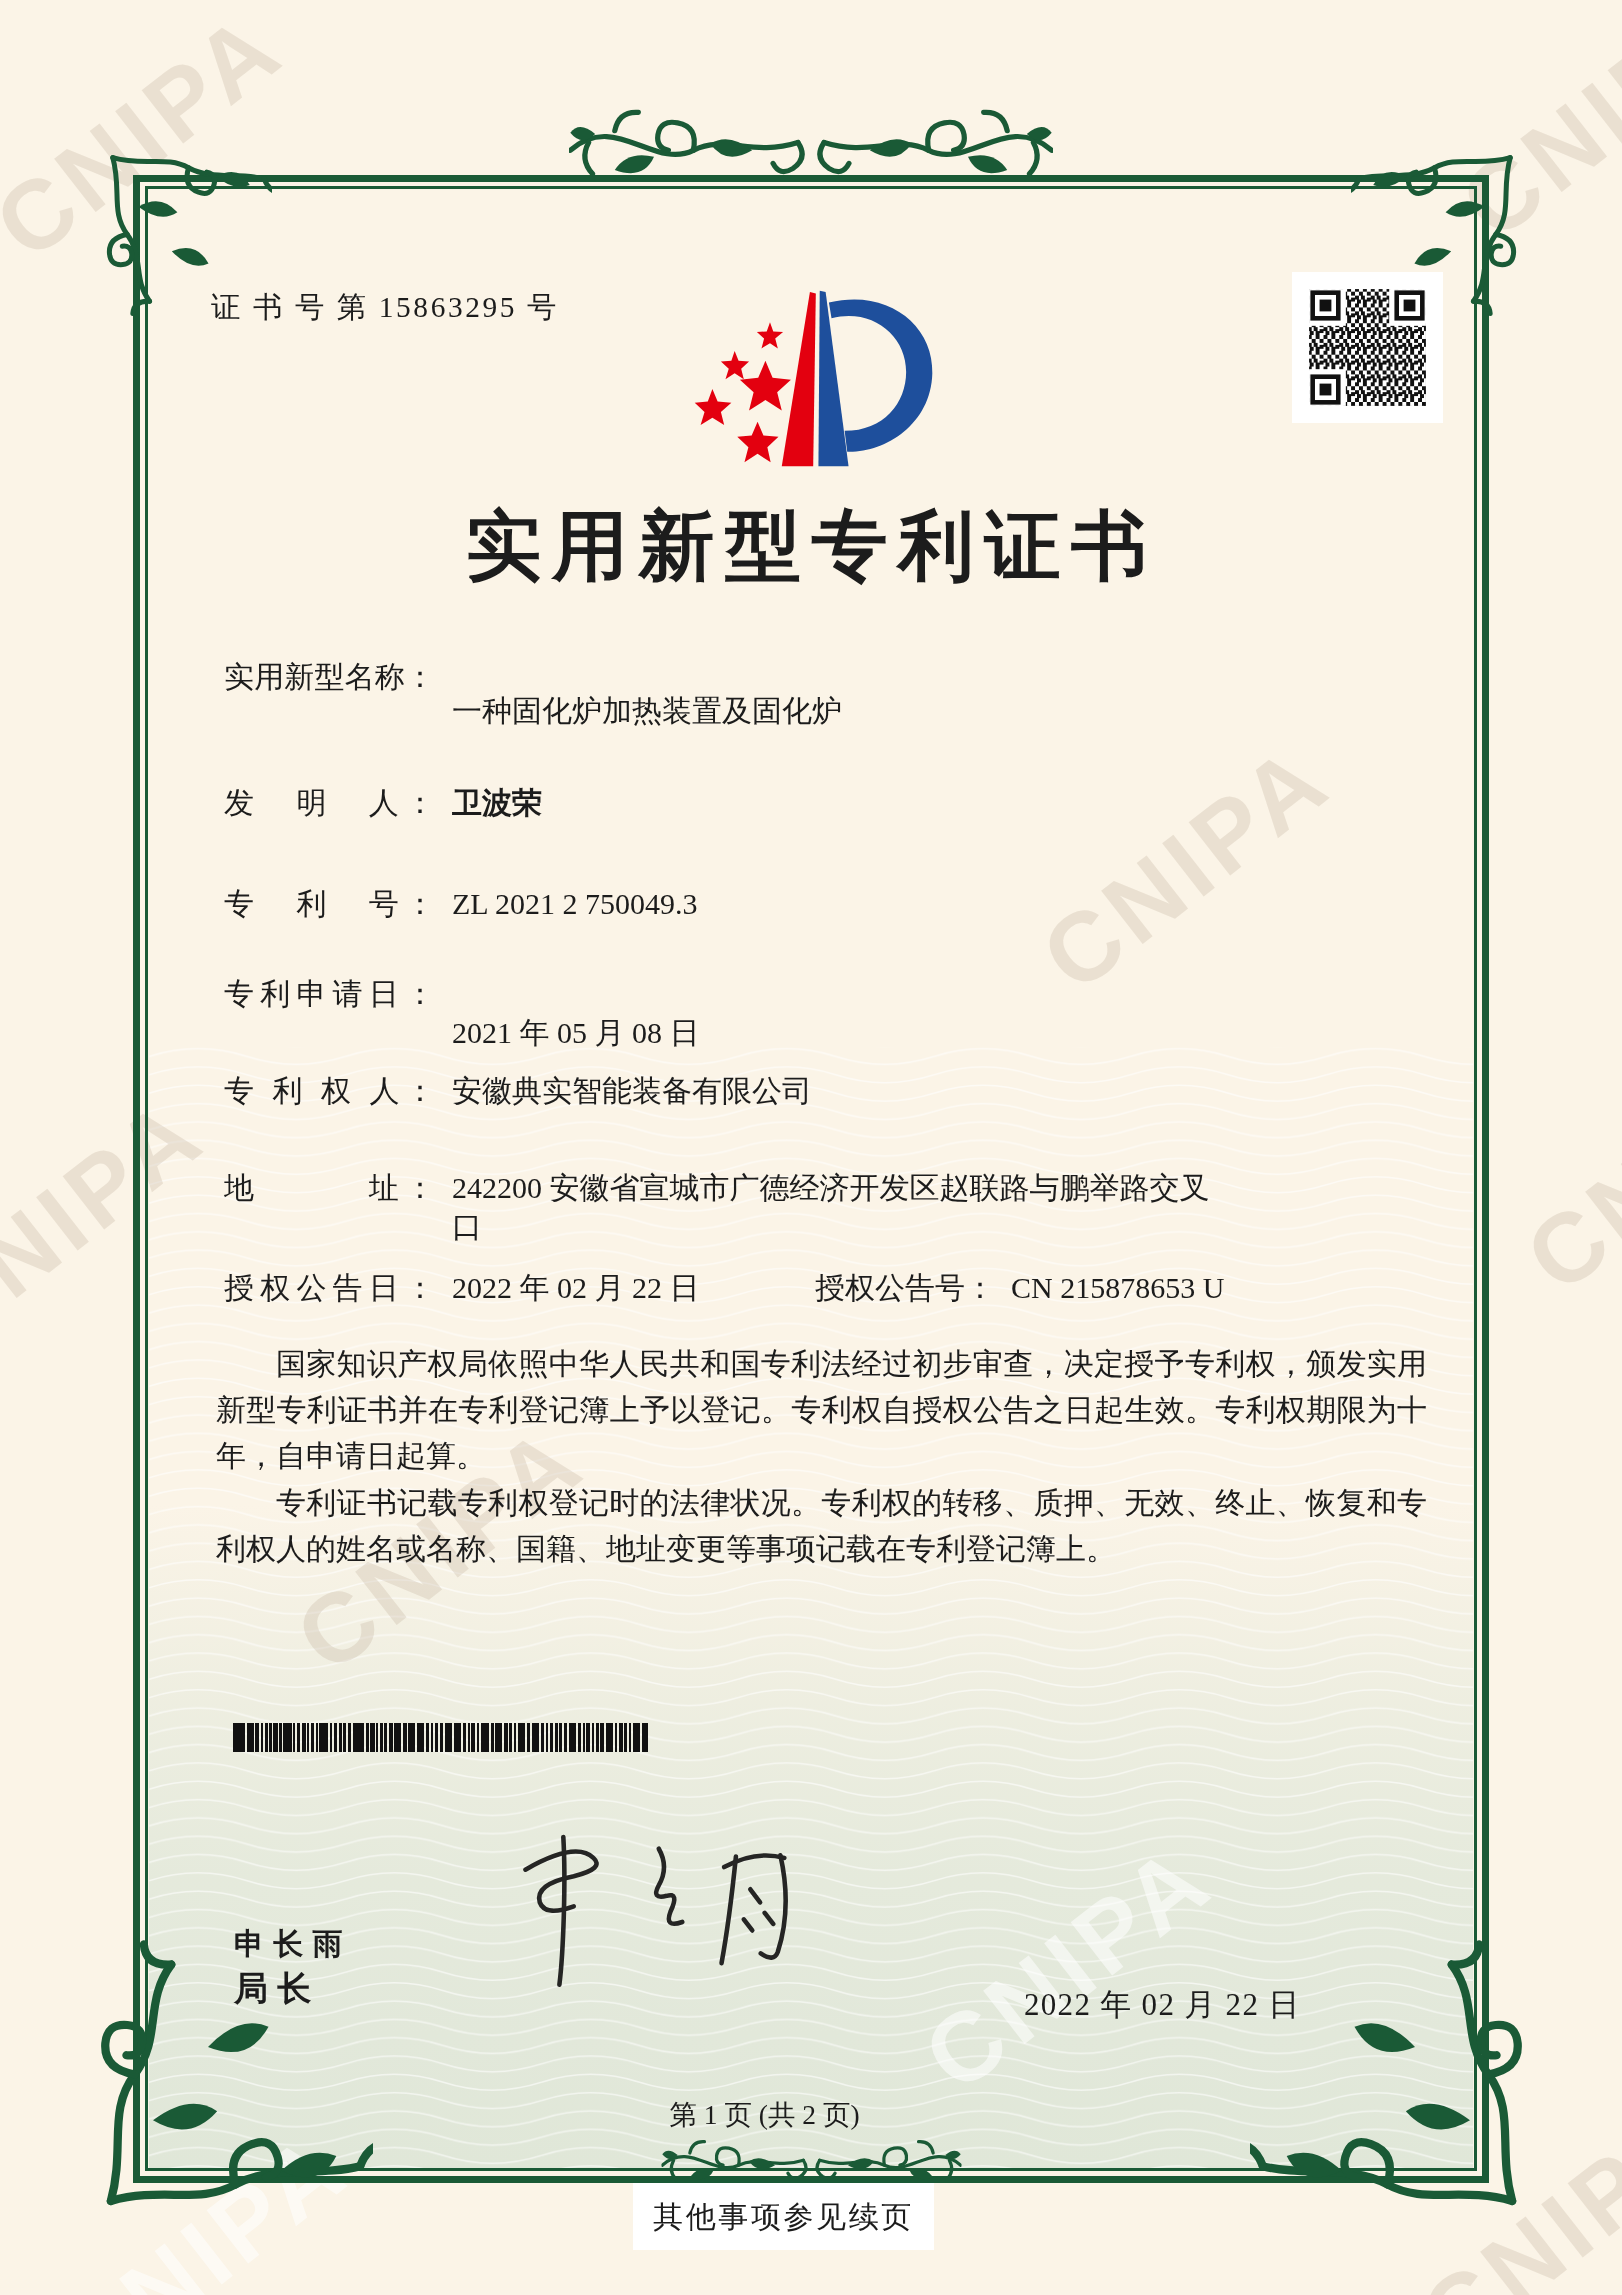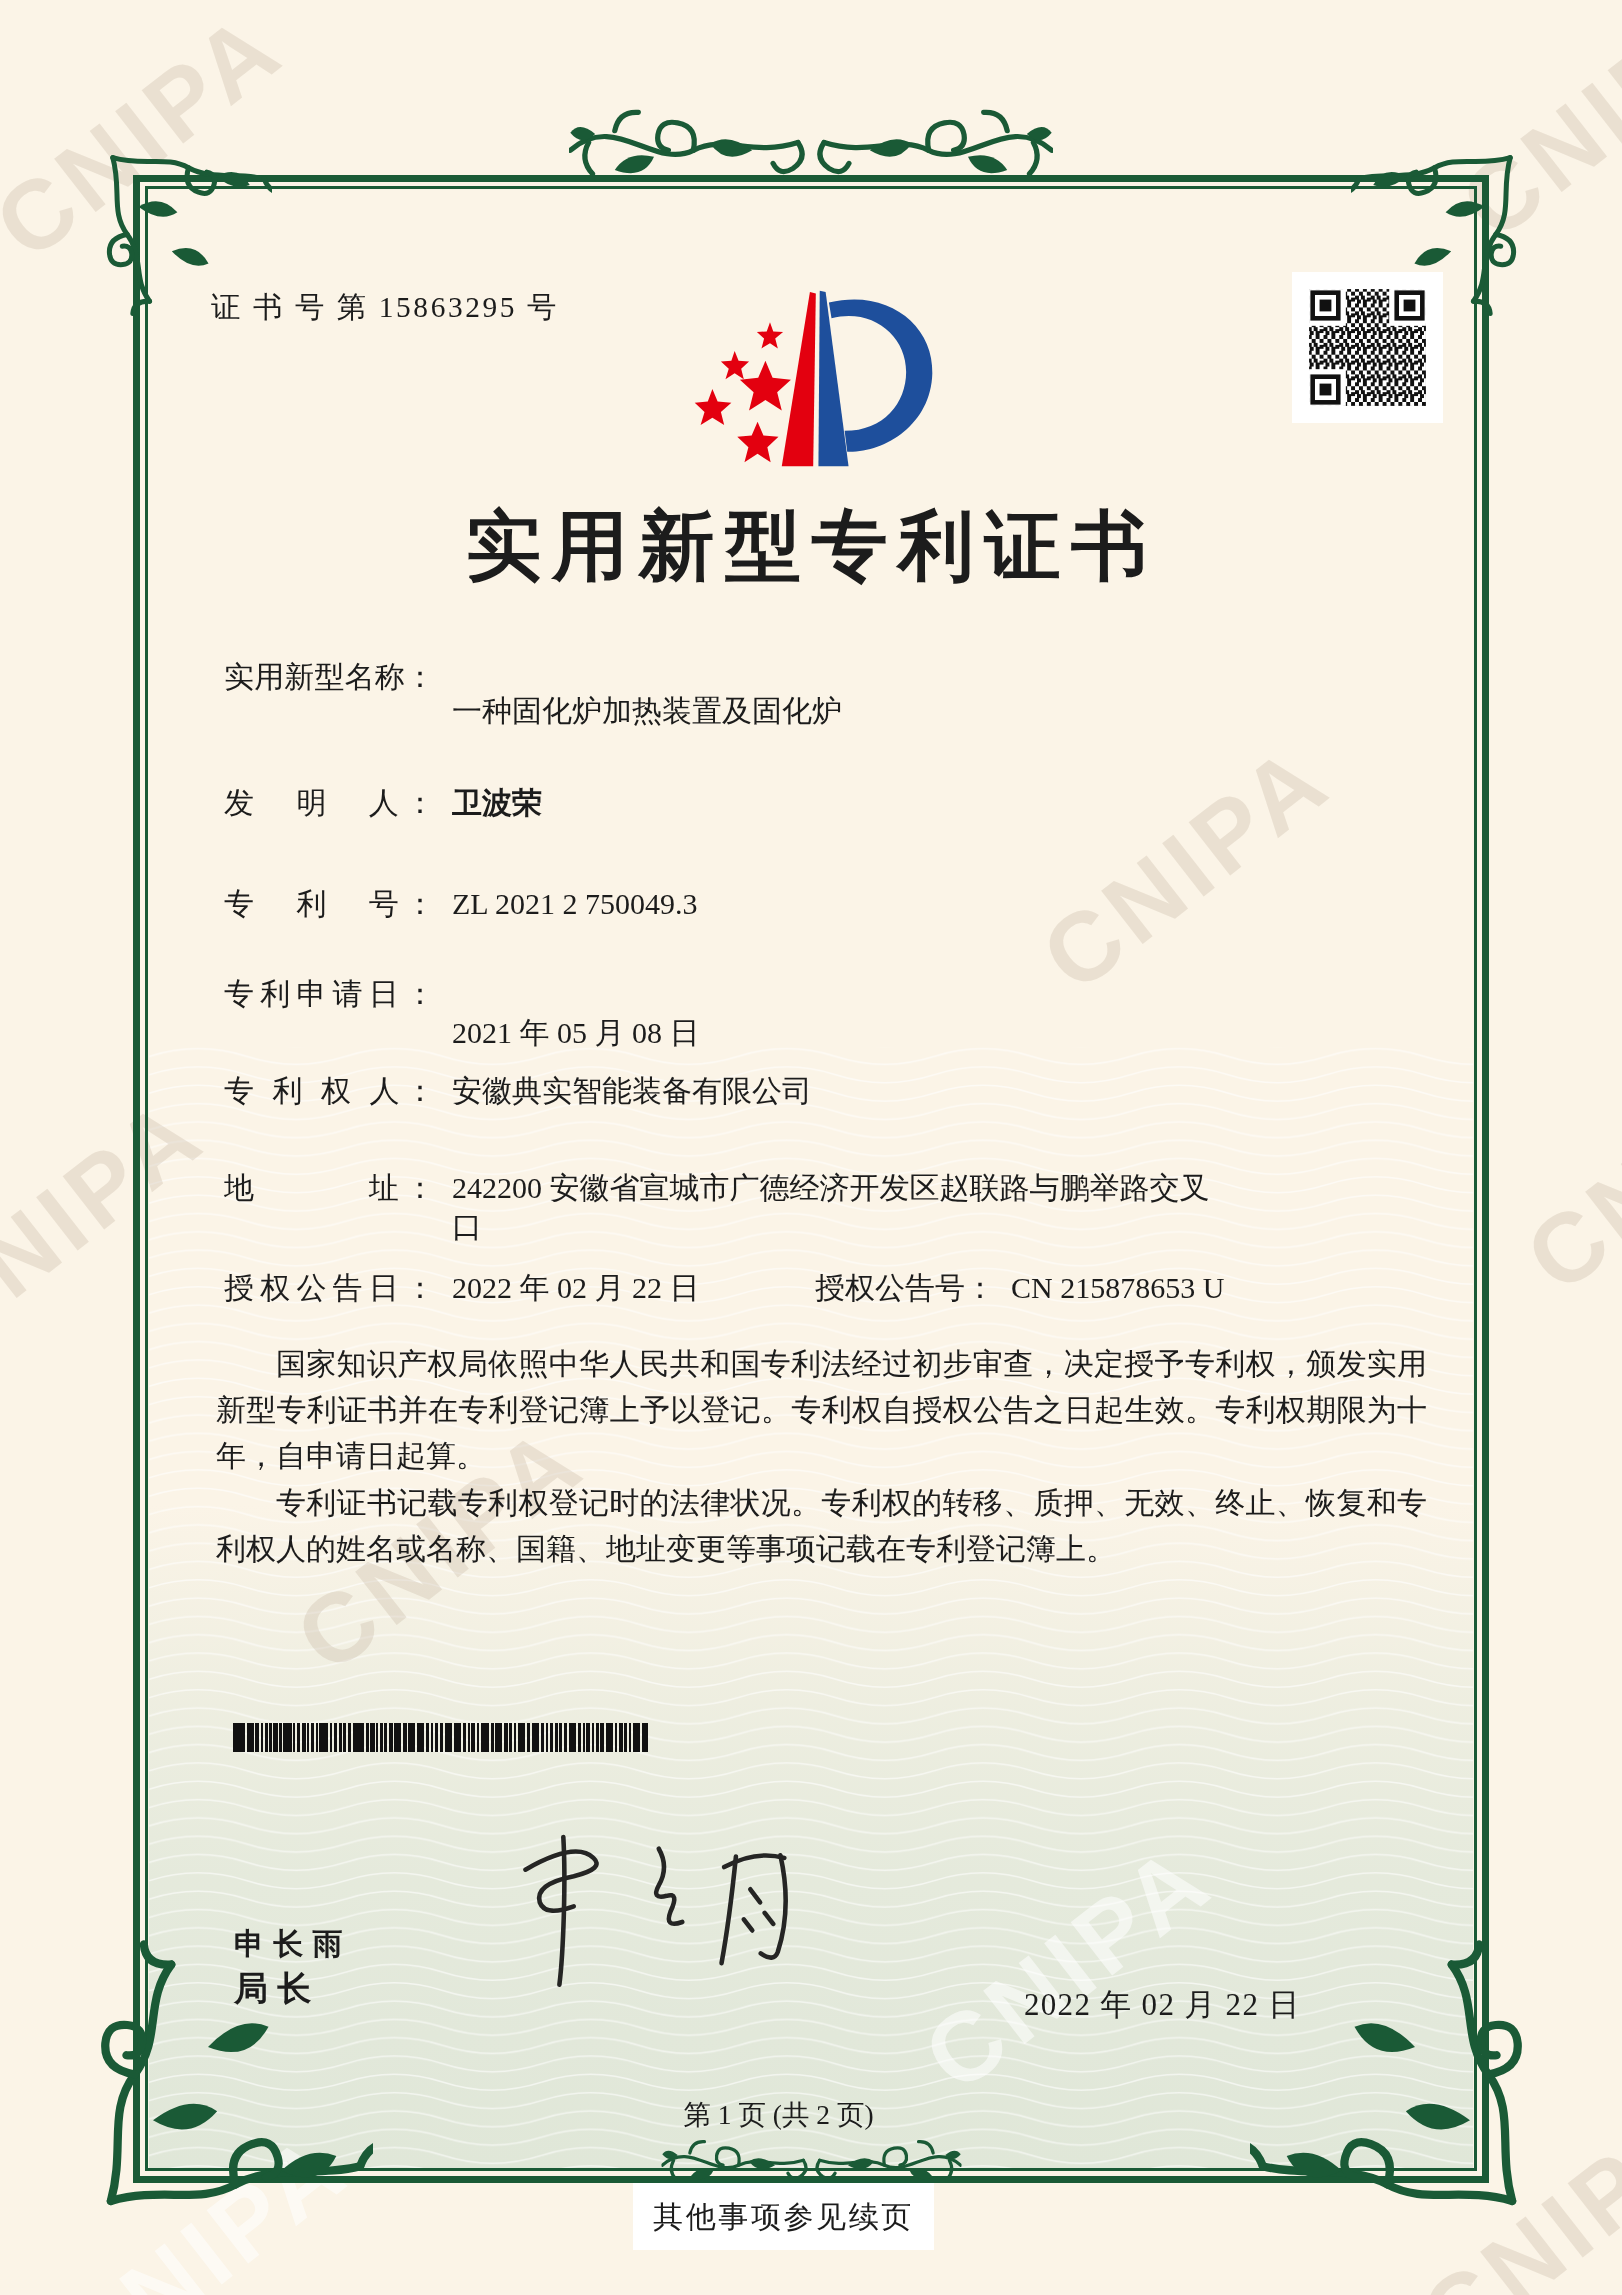--- a/index.html
+++ b/index.html
@@ -50,21 +50,21 @@
         repeating-linear-gradient(90deg,#111 0 2.6px,transparent 2.6px 4.6px),
         repeating-linear-gradient(90deg,#111 0 1.3px,transparent 1.3px 7.2px),
         repeating-linear-gradient(90deg,transparent 0 3.3px,#111 3.3px 5.2px,transparent 5.2px 12.4px);}
 
   
   .sig-title{position:absolute;z-index:8;left:234px;top:1966px;font-size:34px;font-weight:700;letter-spacing:9.2px;}
   .sig-name{position:absolute;z-index:8;left:234px;top:1924px;font-size:30px;font-weight:700;letter-spacing:9.2px;}
   .sig-svg{position:absolute;z-index:8;left:494px;top:1829px;}
 
   .issue-date{position:absolute;z-index:8;left:1024px;top:1984px;font-size:31px;letter-spacing:1.3px;}
-  .page-ind{position:absolute;z-index:8;left:674px;top:2097px;width:209px;text-align:center;font-size:27.5px;}
+  .page-ind{position:absolute;z-index:8;left:660px;top:2097px;width:209px;text-align:center;font-size:27.5px;}
 
   
   .footer-band{position:absolute;z-index:7;left:633px;top:2183px;width:301px;height:67px;background:#ffffff;}
   .footer-note{position:absolute;z-index:8;left:633px;top:2183px;width:301px;height:81px;
       line-height:67px;text-align:center;font-size:30px;letter-spacing:2.6px;}
 </style>
 </head>
 <body>
 
 <div class="page">

